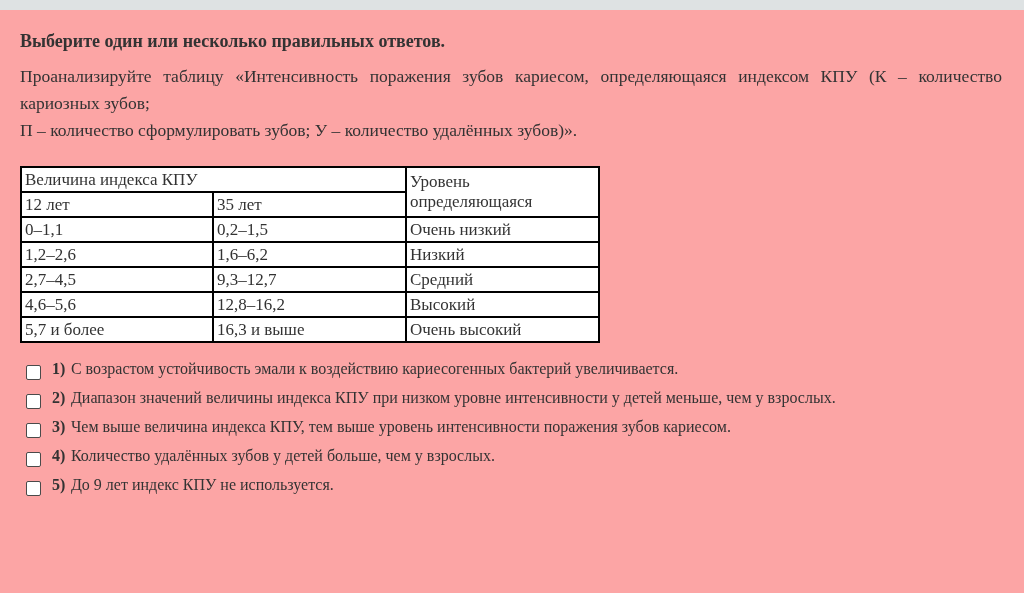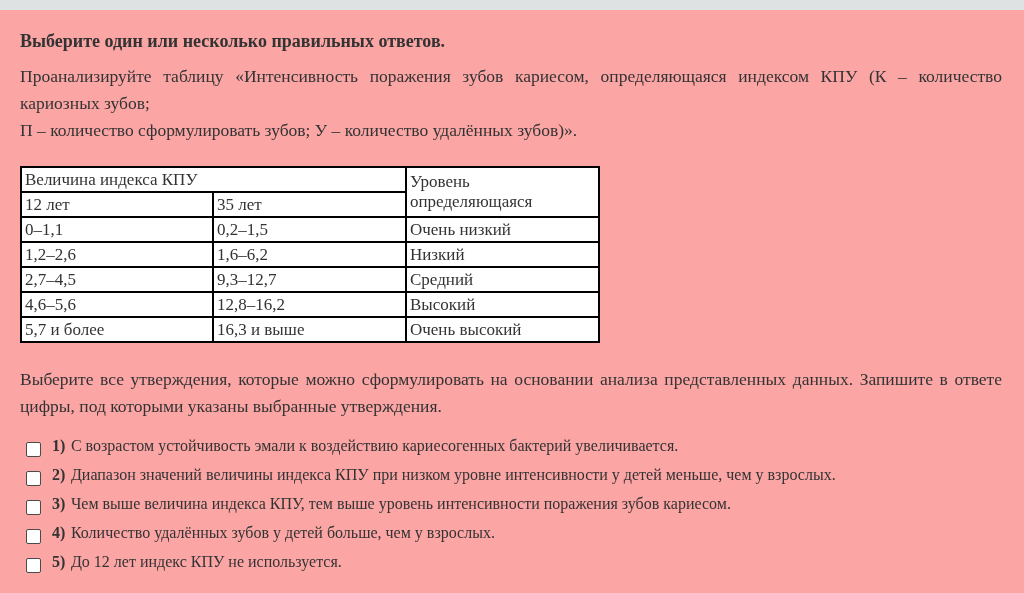--- a/index.html
+++ b/index.html
@@ -134,21 +134,20 @@
         <td>Высокий</td>
       </tr>
       <tr>
         <td>5,7 и более</td>
         <td>16,3 и выше</td>
         <td>Очень высокий</td>
       </tr>
     </tbody>
       </table>
 
-    <p class="para task-para">Выберите все утверждения, которые можно сформулировать на основании анализа представленных данных. Запишите в ответе цифры, под которыми указаны выбранные утверждения.</p>
 
     <div class="options">
 
       <div class="option-row">
         <span class="checkbox"></span>
         <span><span class="opt-num">1)</span><span>С возрастом устойчивость эмали к воздействию кариесогенных бактерий увеличивается.</span></span>
       </div>
 
       <div class="option-row">
         <span class="checkbox"></span>
@@ -160,19 +159,19 @@
         <span><span class="opt-num">3)</span><span>Чем выше величина индекса КПУ, тем выше уровень интенсивности поражения зубов кариесом.</span></span>
       </div>
 
       <div class="option-row">
         <span class="checkbox"></span>
         <span><span class="opt-num">4)</span><span>Количество удалённых зубов у детей больше, чем у взрослых.</span></span>
       </div>
 
       <div class="option-row">
         <span class="checkbox"></span>
-        <span><span class="opt-num">5)</span><span>До 12 лет индекс КПУ не используется.</span></span>
+        <span><span class="opt-num">5)</span><span>До 9 лет индекс КПУ не используется.</span></span>
       </div>
 
     </div>
 
   </div>
 </div>
 
 </body></html>

